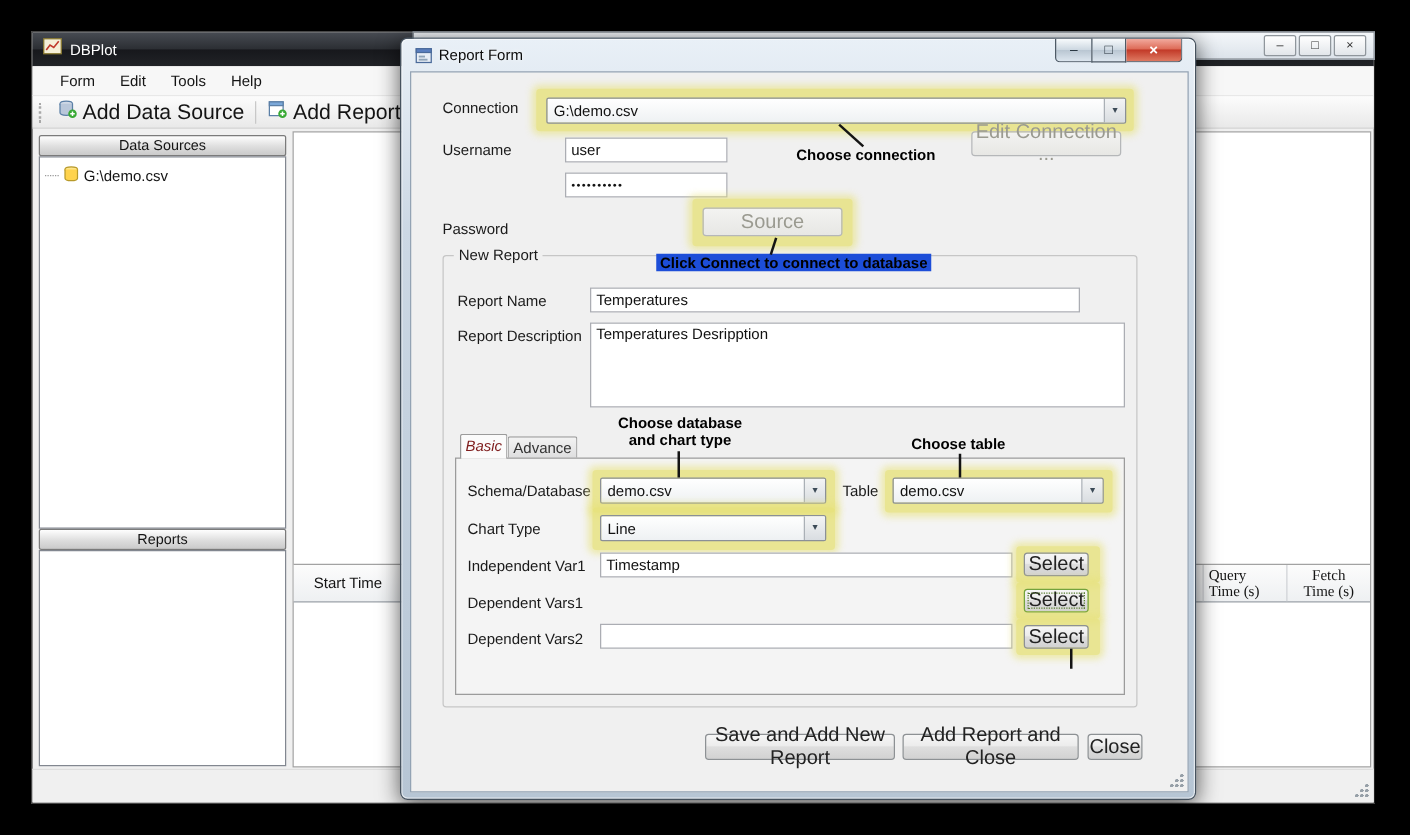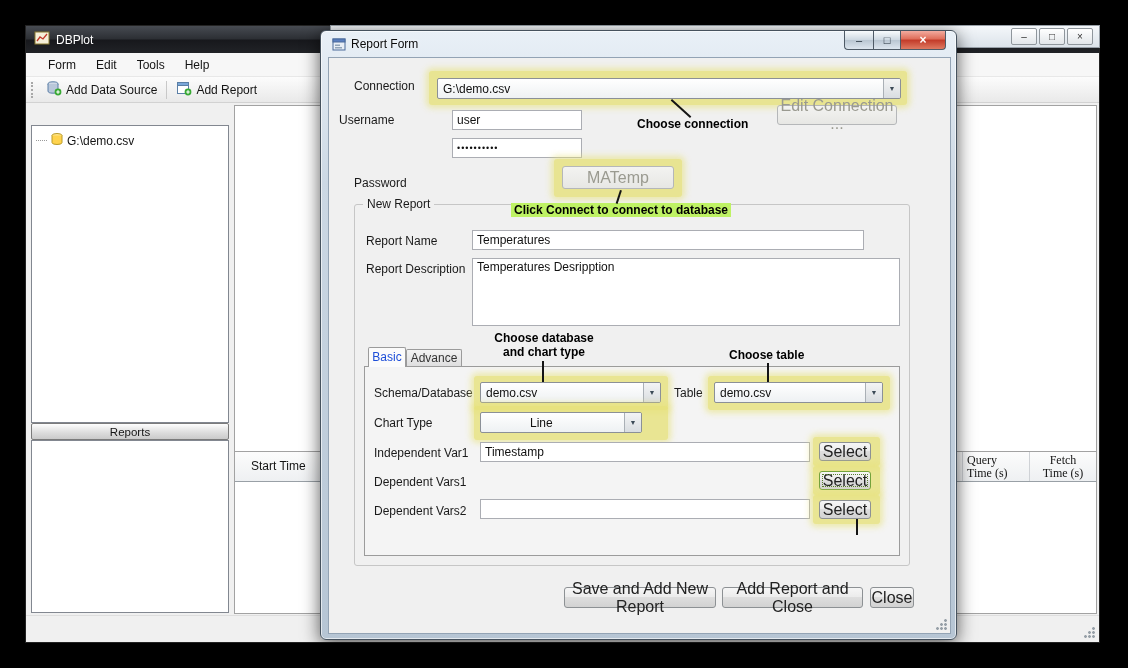--- a/index.html
+++ b/index.html
@@ -14,21 +14,21 @@
               background:linear-gradient(180deg,#474b52 0%,#2c2f34 48%,#17181c 52%,#212327 100%);
               display:flex; align-items:center; gap:6px; padding-left:8px; }
   .mw-title-text { color:#fff; font-size:12px; }
   .mw-menu { position:absolute; left:0; top:27px; right:0; height:24px; background:#f7f7f7;
              border-bottom:1px solid #e8e8e8; display:flex; align-items:center; padding-left:12px; }
   .menu-item { font-size:12px; color:#141414; padding:4px 10px; cursor:default; }
   .mw-toolbar { position:absolute; left:0; top:51px; right:0; height:26px;
                 background:linear-gradient(180deg,#fcfcfc,#e9e9e9); border-bottom:1px solid #d2d2d2;
                 display:flex; align-items:center; padding-left:5px; }
   .tb-grip { width:4px; height:16px; border-left:2px dotted #a8a8a8; margin-right:5px; }
-  .tool-btn { display:flex; align-items:center; gap:4px; font-size:12px; color:#141414; padding:2px 6px; border-radius:2px; }
+  .tool-btn { display:flex; align-items:center; gap:4px; font-size:17px; color:#141414; padding:2px 6px; border-radius:2px; }
   .tb-sep { width:1px; height:18px; background:#c8c8c8; margin:0 3px; }
 
   .panel-header { position:absolute; left:5px; width:198px; height:17px;
                   background:linear-gradient(180deg,#fefefe,#dedede 55%,#cacaca);
                   border:1px solid #7b7b7b; border-radius:2px; font-size:11.5px; color:#141414;
                   display:flex; align-items:center; justify-content:center; }
   .side-panel { position:absolute; left:5px; width:198px; background:#fff; border:1px solid #828790; }
   .tree-item { position:absolute; left:8px; top:24px; display:flex; align-items:center; gap:3px; font-size:12px; color:#141414; }
   .tree-dash { width:11px; border-top:1px dotted #9a9a9a; }
 
@@ -96,21 +96,21 @@
   .combo .ca { width:17px; border-left:1px solid #aab0b6; display:flex; align-items:center; justify-content:center;
                font-size:7px; color:#3c4a57; background:linear-gradient(180deg,#f3f4f5,#d9dde1); }
   .hl { position:absolute; background:#e7e27b; opacity:.8; border-radius:3px;
         box-shadow:0 0 6px 3px rgba(231,226,123,.75); }
   .anno { position:absolute; font-size:12px; font-weight:bold; color:#000; white-space:pre-line; z-index:4; }
   .leader { position:absolute; background:#141414; z-index:4; }
   .groupbox { position:absolute; border:1px solid #c6c6c6; border-radius:3px; }
   .grouplabel { position:absolute; left:8px; top:-8px; background:#f0f0f0; padding:0 4px; font-size:12px; color:#1a1a1a; }
   .tab { position:absolute; font-size:12px; text-align:center; border:1px solid #9b9b9b; border-bottom:none;
          border-radius:2px 2px 0 0; }
-  .tab.sel { background:#fbfbfb; z-index:2; color:#1d4ed8; }
+  .tab.sel { background:#fbfbfb; z-index:2; color:#7f1d1d;font-style:italic; }
   .tab.unsel { background:linear-gradient(180deg,#f3f3f3,#ddddde); color:#333; }
   .tabpanel { position:absolute; background:#f4f4f4; border:1px solid #9b9b9b; }
 </style>
 </head>
 <body>
 
 <div class="screen">
 
   <div class="mainwin">
 
@@ -151,20 +151,23 @@
               <rect x="1.5" y="2.5" width="11" height="11" fill="#fff" stroke="#5b7fa6"></rect>
               <rect x="1.5" y="2.5" width="11" height="3" fill="#7aa7d8" stroke="#5b7fa6"></rect>
               <circle cx="12" cy="12" r="3.4" fill="#39a935"></circle>
               <path d="M12 10.2v3.6M10.2 12h3.6" stroke="#fff" stroke-width="1.2"></path>
             </svg>
         </span>
         <span>Add Report</span>
       </span>
     </div>
 
+    <div class="panel-header" style="top:82px;">
+      <span>Data Sources</span>
+    </div>
 
     <div class="side-panel" style="top:99px; height:298px;">
       <div class="tree-item" style="position:absolute; left:4px; top:6px;">
         <span class="tree-dash"></span>
         <span>
           <svg width="14" height="14">
               <ellipse cx="7" cy="3.5" rx="5" ry="2" fill="#ffe58a" stroke="#b89a2a"></ellipse>
               <path d="M2 3.5 v7 a5 2 0 0 0 10 0 v-7" fill="#ffd34d" stroke="#b89a2a"></path>
             </svg>
         </span>
@@ -219,38 +222,38 @@
 
     <div class="dlg-client">
 
       <span class="lbl" style="left:25px; top:21px;">Connection</span>
       <div class="hl" style="left:100px; top:13px; width:478px; height:34px;"></div>
       <div class="combo" style="left:108px; top:20px; width:464px; height:21px;">
         <span class="ct">G:\demo.csv</span>
         <span class="ca">▼</span>
       </div>
 
-      <span class="lbl" style="left:10px; top:55px;">Username</span>
+      <span class="lbl" style="left:25px; top:55px;">Username</span>
       <input class="tb" style="left: 123px; top: 52px; width: 130px; height: 20px;" value="user">
       <button class="btn disabled" style="left:448px; top:47px; width:120px; height:20px;">Edit Connection ...</button>
 
       <span class="anno" style="left:308px; top:59px;">Choose connection</span>
       <div class="leader" style="left:343px; top:41px; width:26px; height:1.5px; transform:rotate(42deg); transform-origin:0 0;"></div>
 
       <span class="lbl" style="left:25px; top:84px;margin-top:34px;">Password</span>
       <input class="tb" style="left: 123px; top: 80px; width: 130px; height: 20px; font-size: 9px; letter-spacing: 1px;" value="••••••••••">
 
       <div class="hl" style="left:225px; top:101px; width:128px; height:38px;"></div>
-      <button class="btn disabled" style="left:233px; top:108px; width:112px; height:23px;">MATemp</button>
+      <button class="btn disabled" style="left:233px; top:108px; width:112px; height:23px;">Source</button>
 
       <div class="groupbox" style="left:25px; top:146px; width:556px; height:362px;">
         <span class="grouplabel">New Report</span>
       </div>
 
-      <span class="anno" style="left:182px; top:145px; background:#bef264; padding:0 3px;text-align:center;">Click Connect to connect to database</span>
+      <span class="anno" style="left:196px; top:145px; background:#1d4ed8; padding:0 3px;text-align:center;">Click Connect to connect to database</span>
       <div class="leader" style="left:291px; top:132px; width:1.5px; height:14px; transform:rotate(18deg); transform-origin:0 0;"></div>
 
       <span class="lbl" style="left:37px; top:176px;">Report Name</span>
       <input class="tb" style="left: 143px; top: 172px; width: 392px; height: 20px;" value="Temperatures">
 
       <span class="lbl" style="left:37px; top:204px;">Report Description</span>
       <textarea class="tb" style="left: 143px; top: 200px; width: 428px; height: 68px;">Temperatures Desripption</textarea>
 
       <span class="anno" style="left:150px; top:273px; width:130px; text-align:center;">Choose database
 and chart type</span>
@@ -272,21 +275,21 @@
 
       <span class="lbl" style="left:345px; top:328px;">Table</span>
       <div class="hl" style="left:379px; top:318px; width:182px; height:34px;"></div>
       <div class="combo" style="left:385px; top:324px; width:169px; height:21px;">
         <span class="ct">demo.csv</span>
         <span class="ca">▼</span>
       </div>
 
       <span class="lbl" style="left:45px; top:358px;">Chart Type</span>
       <div class="hl" style="left:145px; top:348px; width:194px; height:34px;"></div>
-      <div class="combo" style="left:151px; top:354px; width:162px; height:21px;padding-left:44px;">
+      <div class="combo" style="left:151px; top:354px; width:181px; height:21px;">
         <span class="ct">Line</span>
         <span class="ca">▼</span>
       </div>
 
       <span class="lbl" style="left:45px; top:388px;">Independent Var1</span>
       <input class="tb" style="left: 151px; top: 384px; width: 330px; height: 20px;" value="Timestamp">
       <div class="hl" style="left:484px; top:379px; width:67px; height:29px;"></div>
       <button class="btn" style="left:490px; top:384px; width:52px; height:19px;">Select</button>
 
       <span class="lbl" style="left:45px; top:417px;">Dependent Vars1</span>

